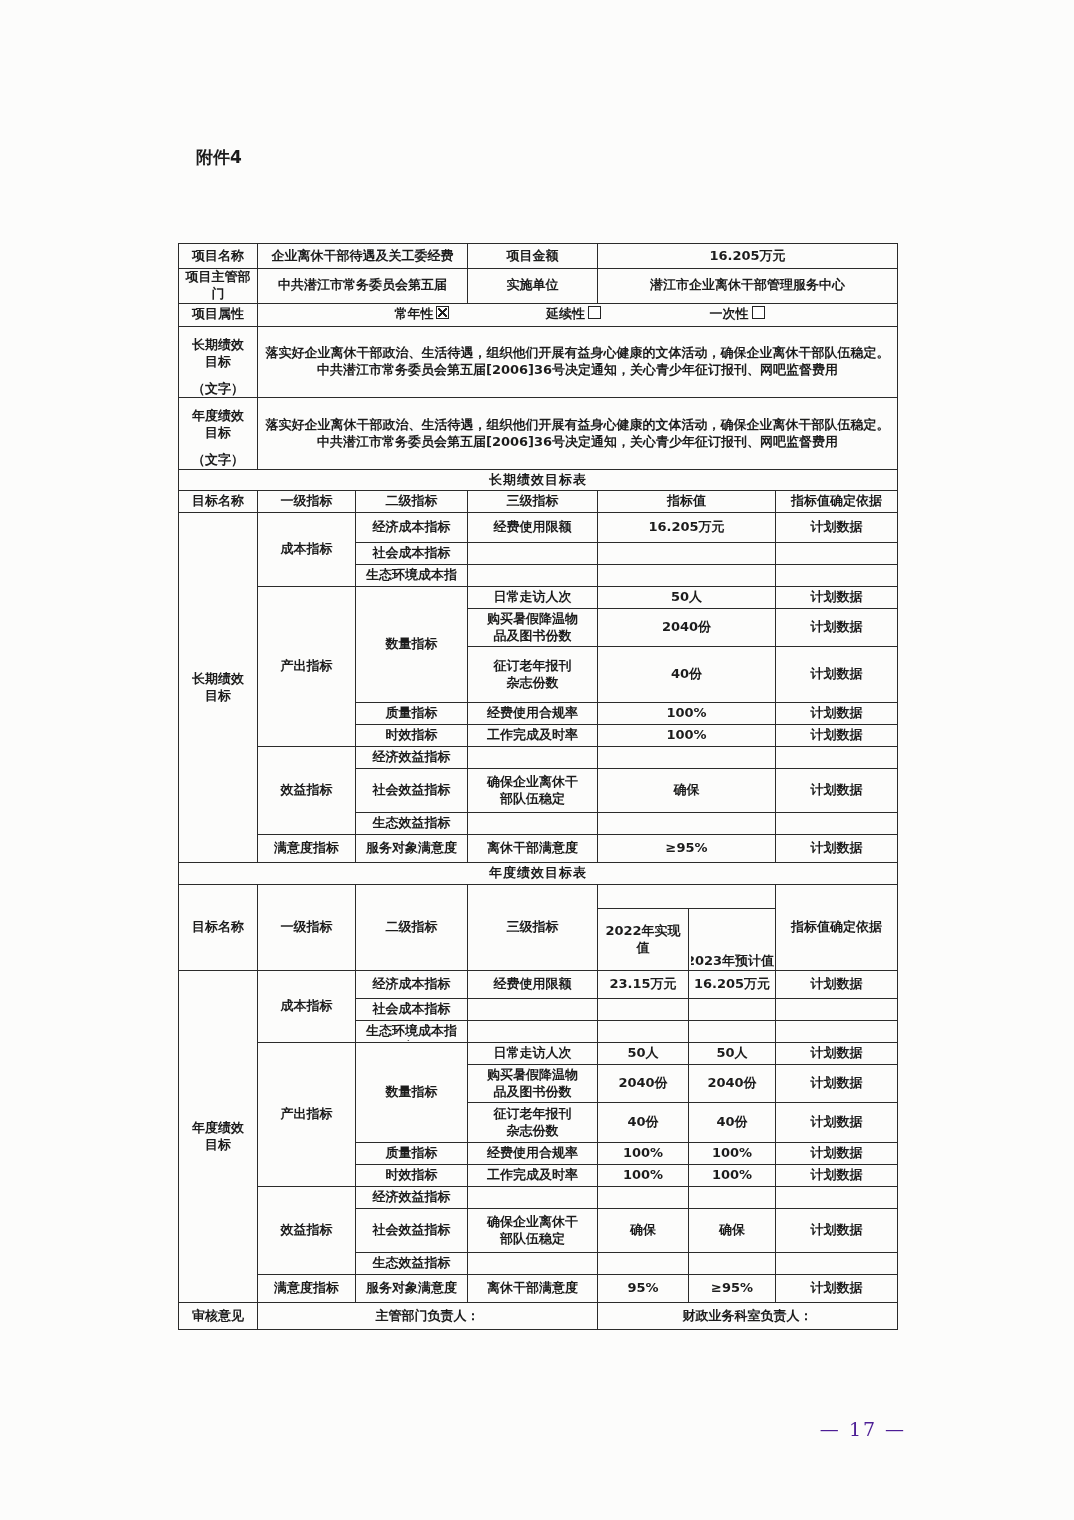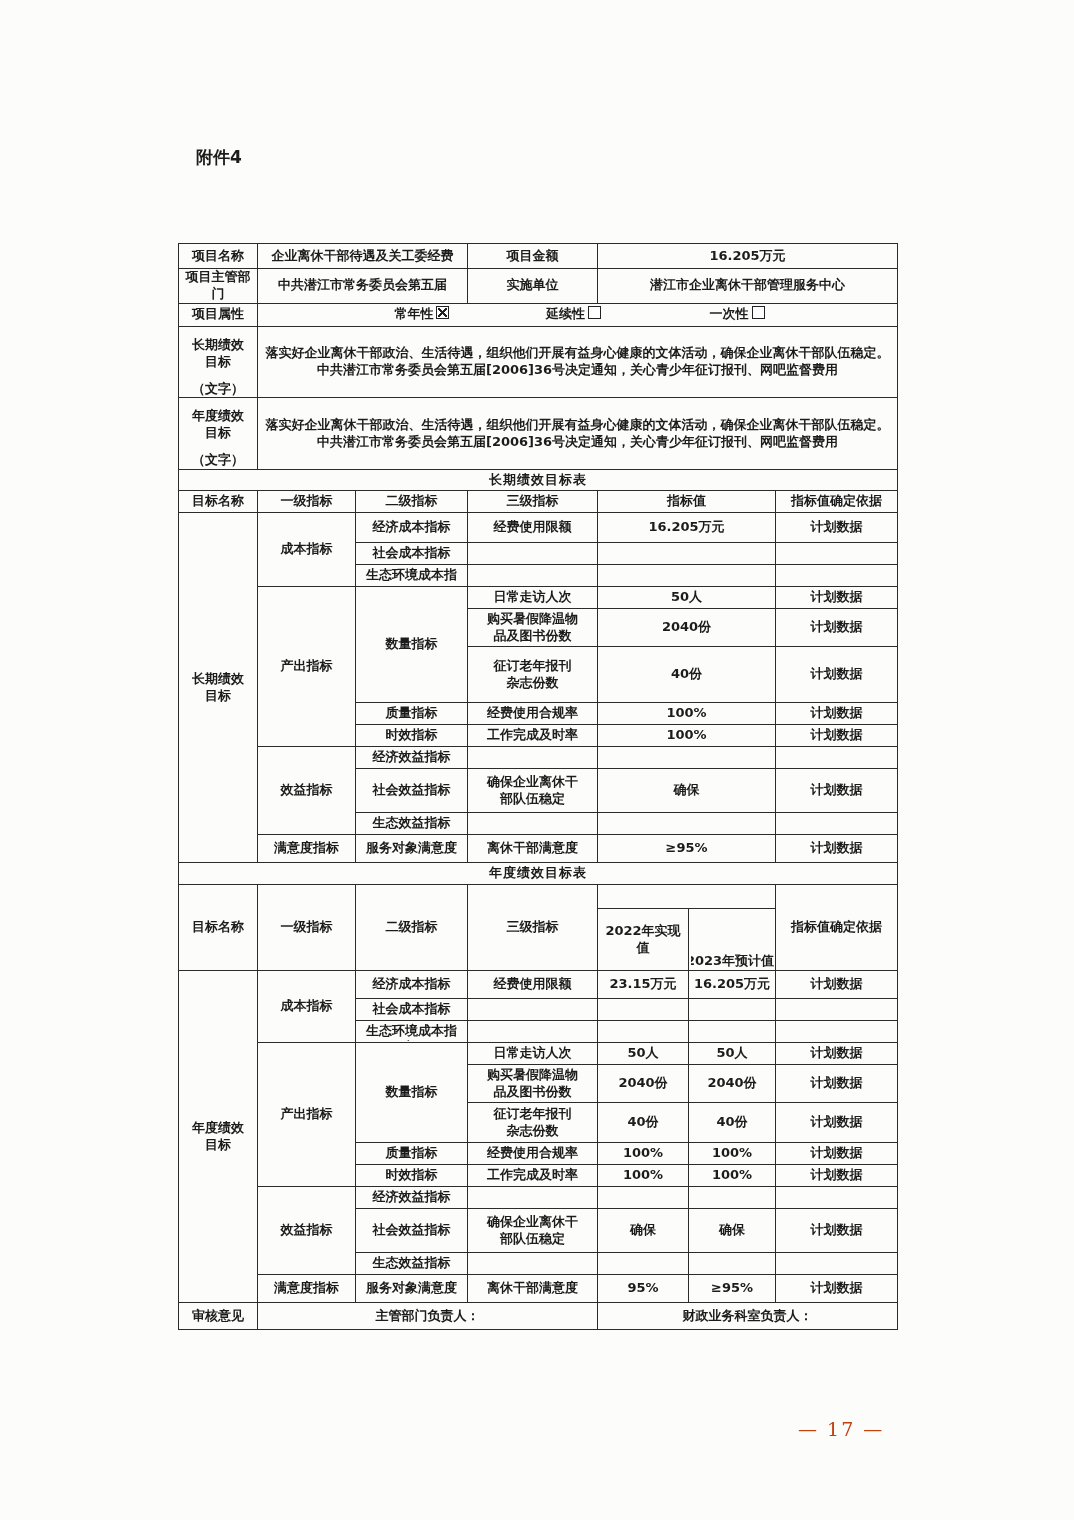--- a/index.html
+++ b/index.html
@@ -60,22 +60,22 @@
       linear-gradient(-45deg,transparent 44%,#222 44%,#222 56%,transparent 56%);
   }
   .attr-opt{margin-right:0;white-space:nowrap;font-family:Liberation Serif, serif;}
   .attr-gap1{margin-left:4px;}
   .attr-gap2{margin-left:92px;}
   .attr-gap3{margin-left:104px;}
   .yearclip{width:84px;overflow:hidden;white-space:nowrap;margin:0 auto;}
   .yearclip>span{display:inline-block;white-space:nowrap;margin-left:-6px;margin-top:44px;}
   .page-num{
     position:absolute;top:1418px;left:798px;width:130px;
-    font-family:"DejaVu Serif",serif;
-    font-size:19px;color:#c2410c;letter-spacing:2px;
+    text-align:center;font-family:"DejaVu Serif",serif;
+    font-size:19px;color:#4c1d95;letter-spacing:2px;
   }
 </style>
 </head>
 <body>
 
 <div class="sheet">
 
   <div class="attachment">附件4</div>
 
 

